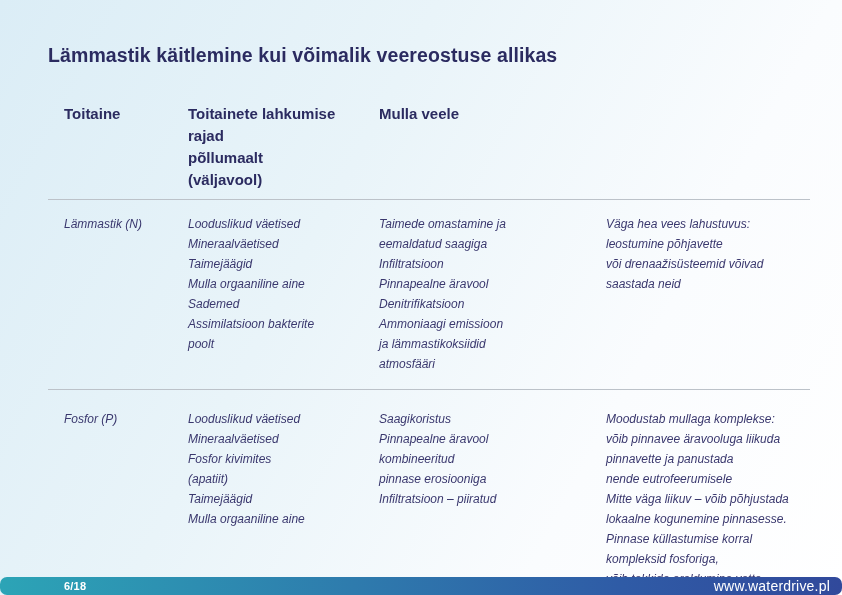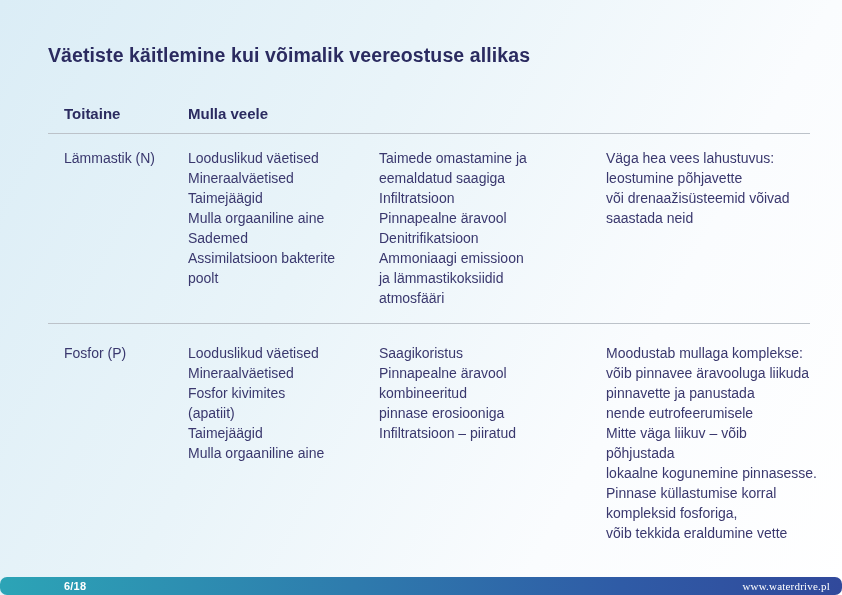--- a/index.html
+++ b/index.html
@@ -44,25 +44,26 @@
   .sep {
     width: 762px;
     height: 0;
     border-top: 1px solid #bcc2c9;
   }
   .sep1 { margin-top: 8px; }
   .sep2 { margin-top: 15px; }
   .row1 { margin-top: 14px; }
   .row2 { margin-top: 19px; }
   .body-row .cell {
-    font-size: 14px;
+    font-size: 12px;
     color: #3a386e;
     line-height: 20px;
     white-space: pre-line;
     padding-right: 8px;
+    font-style: italic;
   }
   .footer {
     position: absolute;
     left: 0;
     bottom: 0;
     width: 842px;
     height: 18px;
     background: linear-gradient(90deg, #2ca4b6 0%, #2e7bad 42%, #2f5ba6 74%, #31499b 100%);
     display: flex;
     align-items: center;
@@ -71,37 +72,39 @@
     border-radius: 7px;
   }
   .footer .page {
     color: #ffffff;
     font-size: 11px;
     font-weight: bold;
     letter-spacing: 0.2px;
   }
   .footer .url {
     color: #ffffff;
-    font-size: 11px;
+    font-size: 14px;
     letter-spacing: 0.2px;
     text-decoration: none;
     cursor: pointer;
-    font-family: Liberation Serif, serif;
   }
 </style>
 </head>
 <body>
 
 <div class="slide">
   <div class="content">
 
-    <h1 class="title">Väetiste käitlemine kui võimalik veereostuse allikas</h1>
+    <h1 class="title">Lämmastik käitlemine kui võimalik veereostuse allikas</h1>
 
     <div class="grid table-header">
       <div class="cell">Toitaine</div>
+      <div class="cell">Toitainete lahkumise rajad
+põllumaalt
+(väljavool)</div>
       <div class="cell">Mulla veele</div>
     </div>
 
     <div class="sep sep1"></div>
 
     <div class="grid body-row row1">
       <div class="cell">Lämmastik (N)</div>
       <div class="cell">Looduslikud väetised
 Mineraalväetised
 Taimejäägid

